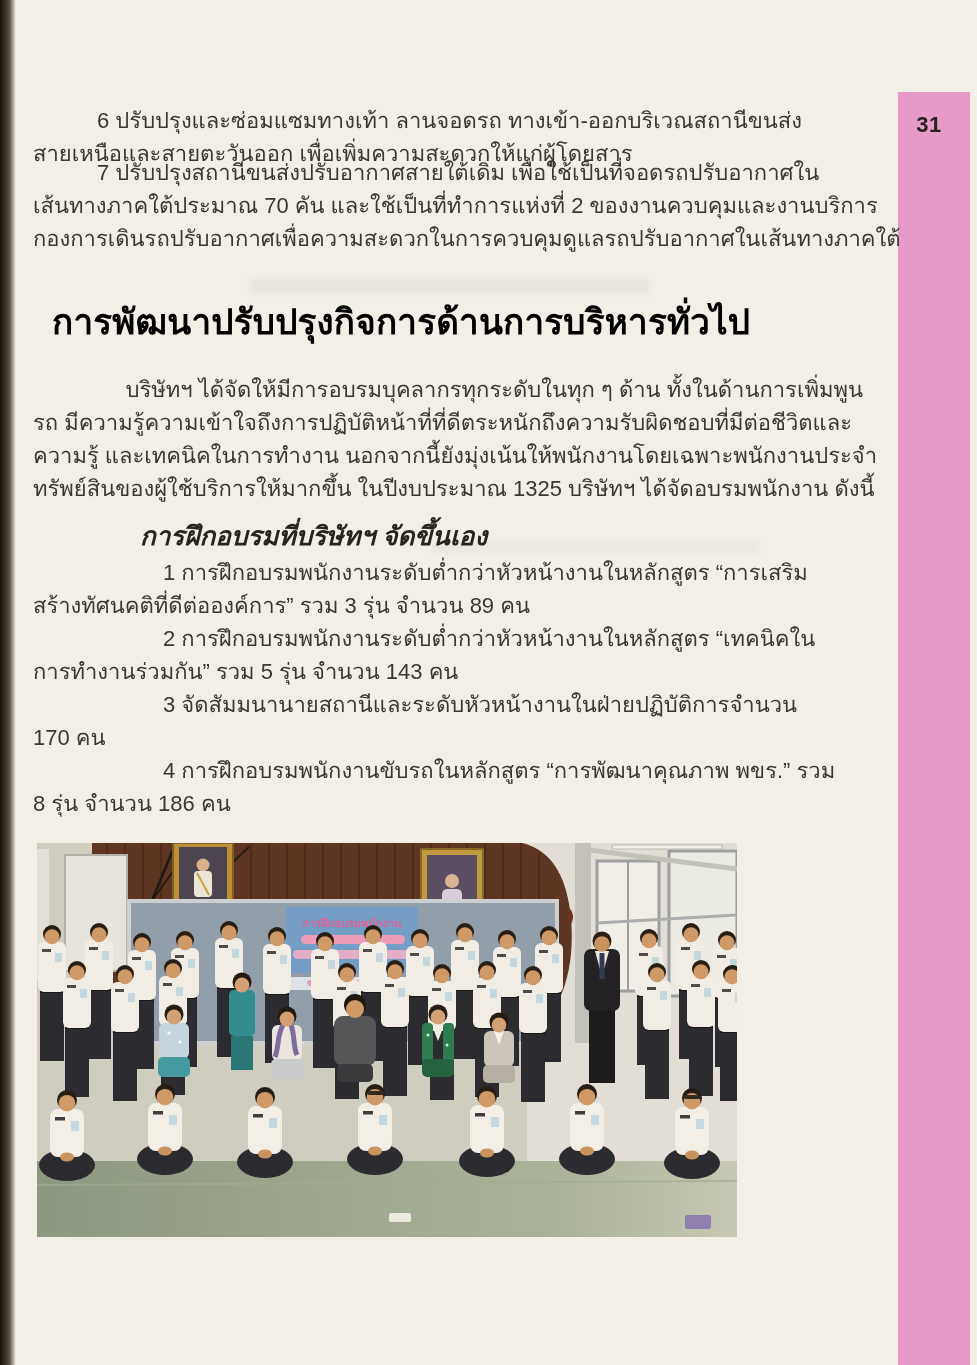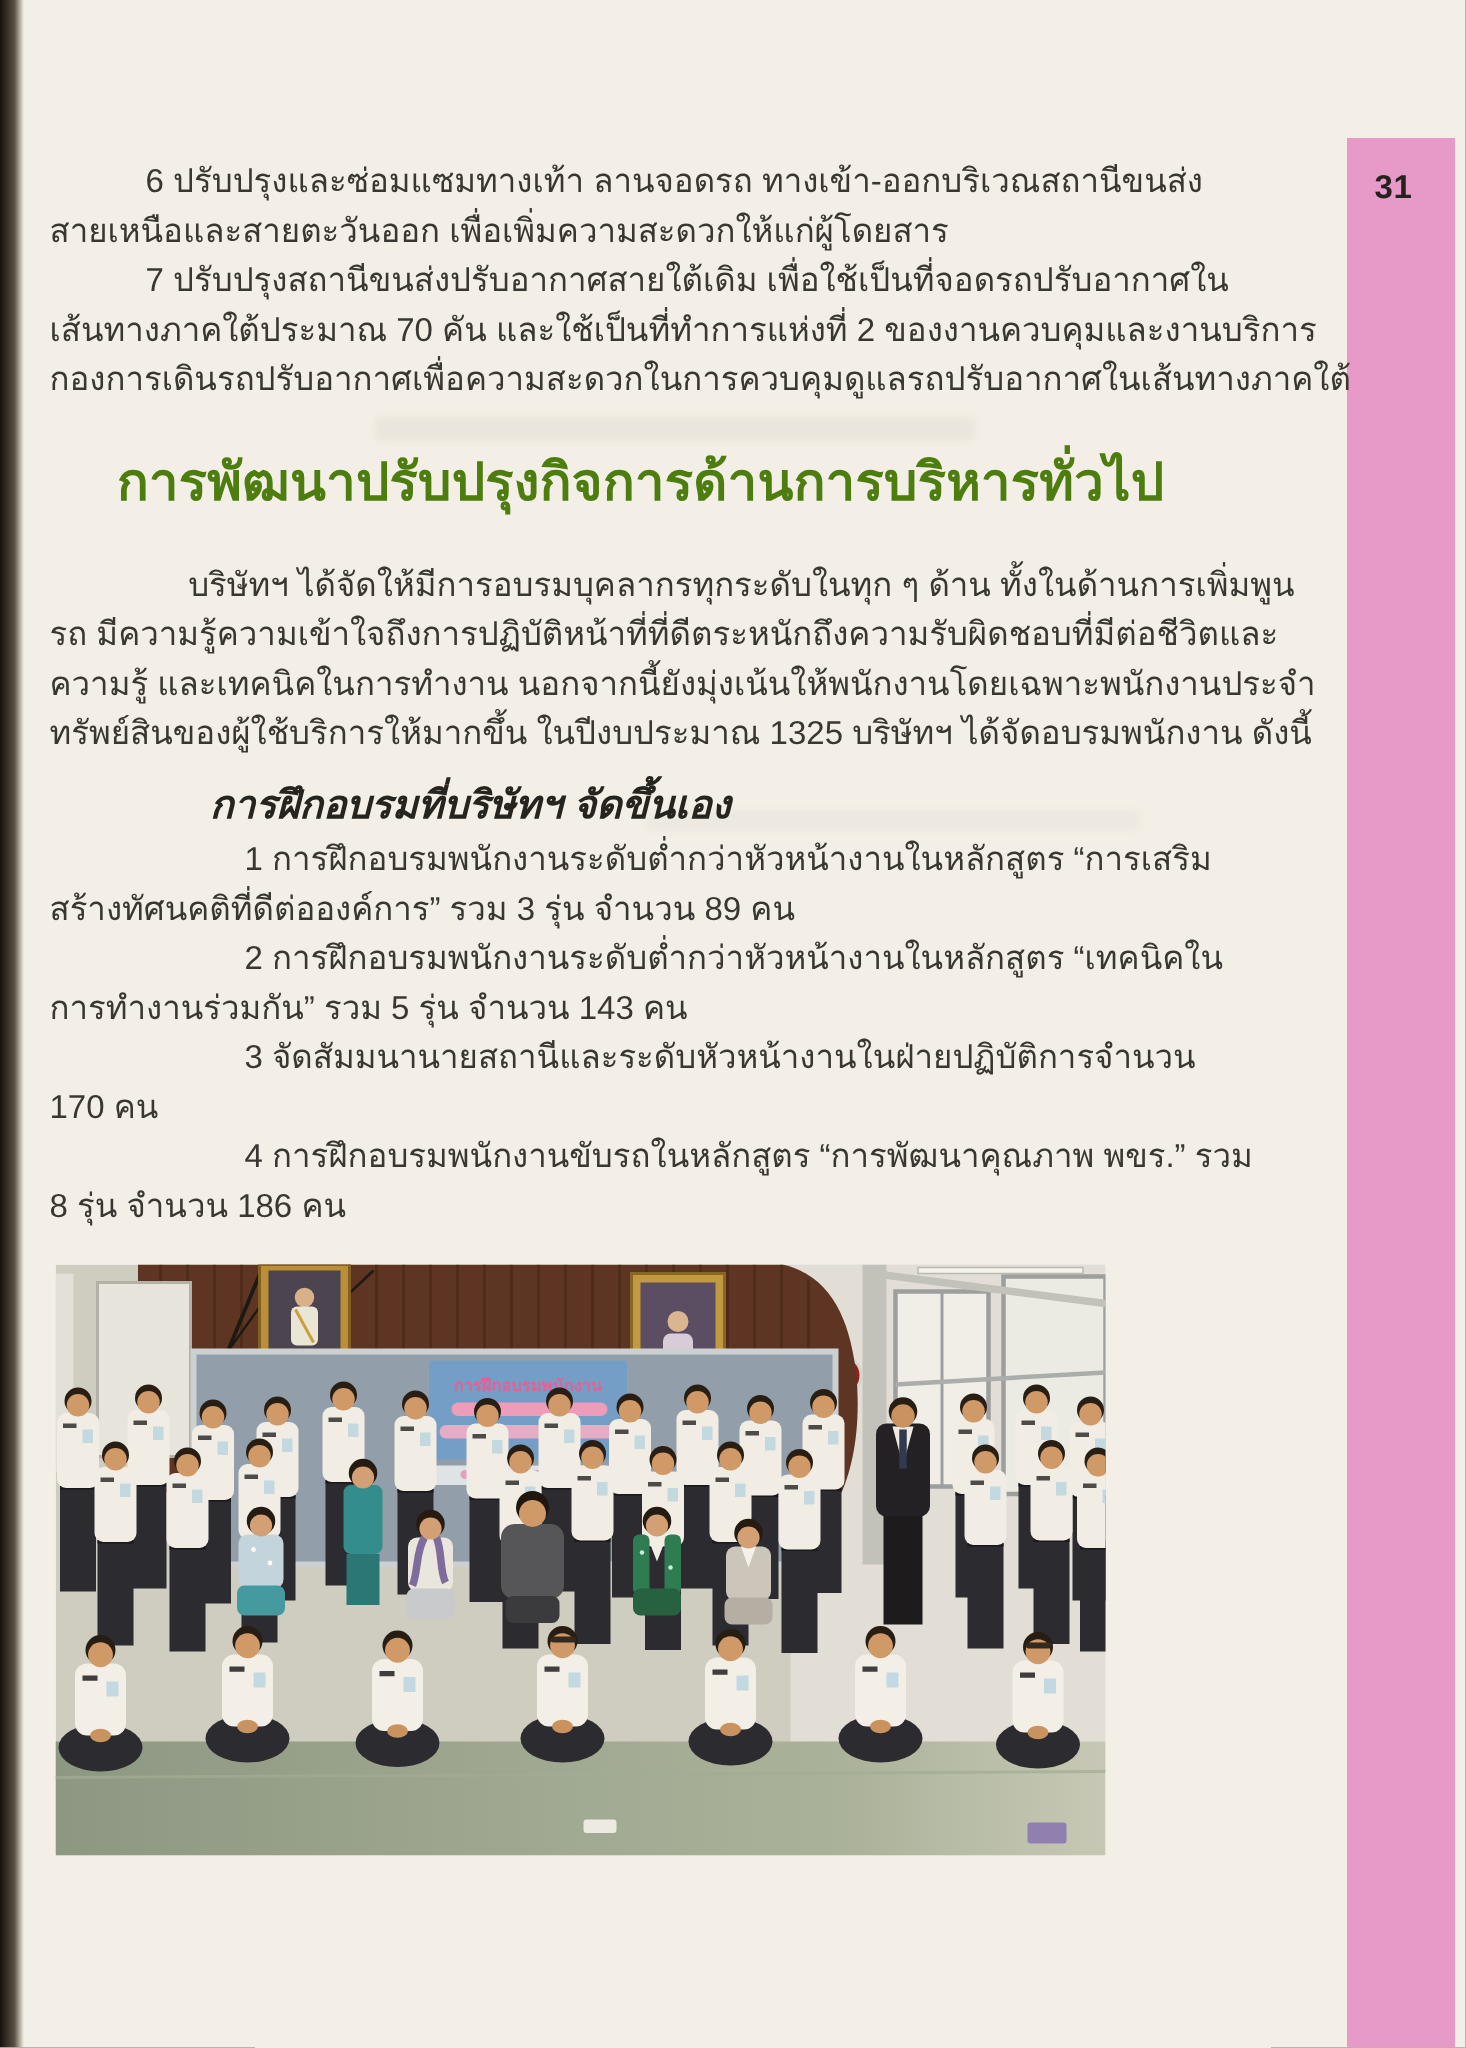--- a/index.html
+++ b/index.html
@@ -26,27 +26,27 @@
     font-size:22px;font-weight:bold;color:#25221e;
     letter-spacing:.5px;
   }
   .textline{
     white-space:nowrap;
     line-height:33px;
     font-size:22px;
   }
   .block{position:absolute;left:33px;width:830px;}
   .b-para6{top:104px;}
-  .b-para7{top:170px;}
+  .b-para7{top:156px;}
   .indent-64{padding-left:64px;}
   .indent-88{padding-left:88px;text-align:right;}
   .indent-130{padding-left:130px;}
   .section-heading{
-    position:absolute;left:78px;top:296px;
-    font-size:35px;line-height:52px;font-weight:bold;color:#4d7c0f;
+    position:absolute;left:52px;top:296px;
+    font-size:35px;line-height:52px;font-weight:bold;color:#000000;
     white-space:nowrap;letter-spacing:.2px;
   }
   .b-intro{top:373px;}
   .subsection-heading{
     position:absolute;left:140px;top:519px;
     font-size:26px;line-height:34px;font-weight:bold;color:#26241f;
     white-space:nowrap;
     font-style:italic;
   }
   .b-items{top:556px;}

